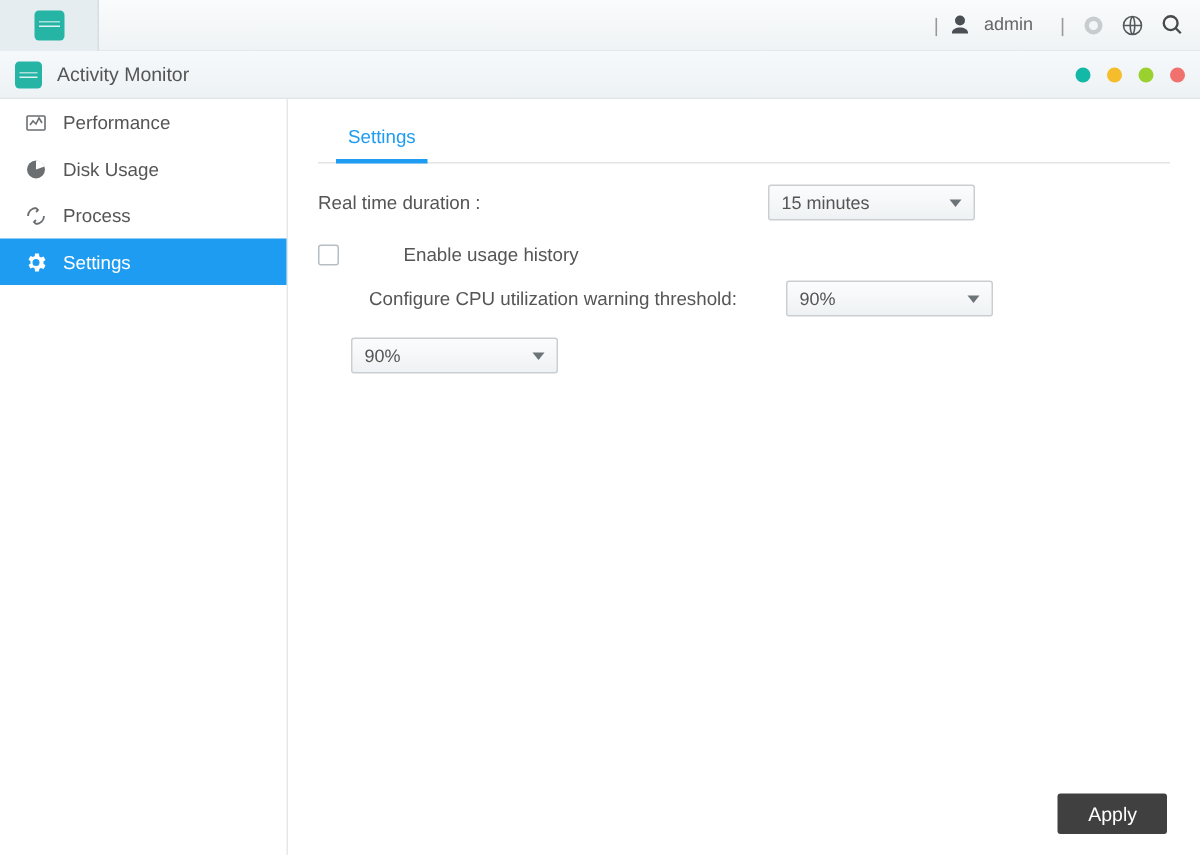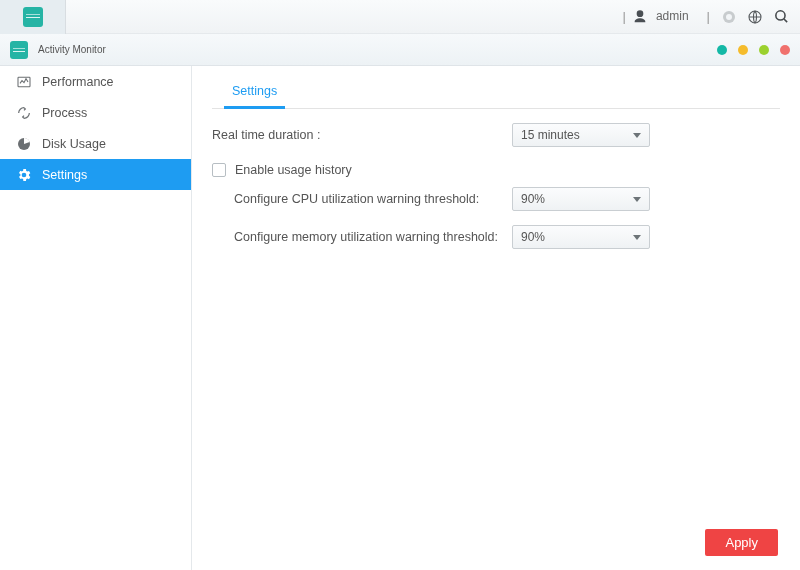--- a/index.html
+++ b/index.html
@@ -13,53 +13,53 @@
   .sysbar .user { display:flex; align-items:flex-start; margin-right: 12px; font-size: 12px; color:#666;}
   .sysbar .icon-btn { width: 26px; height: 26px; display:flex; align-items:center; justify-content:center; color:#777; }
 
   .monitor-icon { width:20px; height:20px; background:#26b4a5; border-radius:3px; position:relative; }
   .monitor-icon::before { content:""; position:absolute; left:3px; right:3px; top:10px; border-top:1.5px solid rgba(255,255,255,.85);}
   .monitor-icon::after  { content:""; position:absolute; left:3px; right:3px; top:7px;  border-top:1.5px solid rgba(255,255,255,.6);}
 
   
   .titlebar { height: 32px; background: linear-gradient(#f6f9fb,#edf2f5); border-bottom:1px solid #dfe4e8; display:flex; align-items:center; padding:0 10px; }
   .titlebar .monitor-icon { width:18px; height:18px; margin-right:10px;}
-  .titlebar .title { font-size:10px; color:#555; }
+  .titlebar .title { font-size:13px; color:#555; }
   .titlebar .sp { flex:1;}
   .dot { width:10px; height:10px; border-radius:50%; margin-left:11px; }
 
   
   .body { display:flex; height: calc(570px - 34px - 32px); border-radius: 21px; }
   .sidebar { width: 192px; border-right:1px solid #e4e8eb; background:#fff; }
   .side-item { height:31px; display:flex; align-items:center; padding:0 12px 0 16px; font-size:12.5px; color:#555; cursor:pointer; }
   .side-item.active { background:#1e9cf2; color:#fff; }
   .side-item .ic { width:16px; height:16px; margin-right:10px; display:flex; align-items:center; justify-content:center; color:inherit; }
   .side-item.active .ic svg { stroke:#fff; fill:#fff; }
   .side-item .ic svg { stroke:#6b6f72; fill:none; }
 
   .main { flex:1; padding: 12px 20px 10px 20px; display:flex; flex-direction:column; position:relative; }
   .tabs { border-bottom:1px solid #e3e3e3; padding-left:12px; }
   .tab { display:inline-block; padding:6px 8px 8px; font-size:12.5px; color:#1e9cf2; border-bottom:3px solid #1e9cf2; margin-bottom:-1px; }
 
   .form { padding:14px 0 0 0; font-size:12.5px; color:#555; }
   .row { display:flex; align-items:center; margin-bottom:16px; }
   .row.sub { padding-left:22px; margin-bottom:14px;}
   .row .lbl { width:300px; }
-  .row.sub .lbl { width:278px;}
-  .row .lblchk { display:flex; align-items:flex-start; }
+  .row.sub .lbl { width:278px;margin-left:12px;}
+  .row .lblchk { display:flex; align-items:flex-start;gap:34px; }
   .chk { width:14px; height:14px; border:1px solid #b7bec3; border-radius:2px; margin-right:9px; display:flex; align-items:center; justify-content:center; background:#fff;}
   .chk.checked { background:#1e9cf2; border-color:#1e9cf2; }
   .chk.checked svg { display:block;}
   .chk svg { display:none;}
 
   .select { width:138px; height:24px; border:1px solid #c9ced2; background:linear-gradient(#fbfcfd,#eff2f4); border-radius:2px; display:flex; align-items:center; padding:0 8px; font-size:12px; color:#555; cursor:pointer; position:relative;}
   .select .caret { position:absolute; right:8px; top:9px; width:0;height:0;border-left:4px solid transparent;border-right:4px solid transparent;border-top:5px solid #6d7478;}
 
   .apply-bar { position:absolute; bottom:14px; right:22px; }
-  .apply-btn { background:#ef4444; color:#fff; border:none; padding:6px 20px; font-size:13px; border-radius:2px; cursor:pointer; }
+  .apply-btn { background:#404040; color:#fff; border:none; padding:6px 20px; font-size:13px; border-radius:2px; cursor:pointer; }
 
 </style>
 </head>
 <body>
 
 <div class="sysbar">
   <div class="app-btn">
     <div class="monitor-icon"></div>
   </div>
   <div class="spacer"></div>
@@ -108,35 +108,35 @@
       <span class="ic">
         <svg width="16" height="16" viewBox="0 0 24 24" stroke-width="1.6">
             <rect x="3" y="5" width="18" height="14" rx="1"></rect>
             <path d="m6 14 3-4 3 3 3-6 3 5"></path>
           </svg>
       </span>
       <span>Performance</span>
     </div>
     <div class="side-item">
       <span class="ic">
+        <svg width="16" height="16" viewBox="0 0 24 24" stroke-width="1.6">
+            <circle cx="12" cy="12" r="9" fill="#6b6f72" stroke="none"></circle>
+            <path d="M12 12V3a9 9 0 0 1 8.5 6Z" fill="#fff" stroke="none"></path>
+          </svg>
+      </span>
+      <span>Disk Usage</span>
+    </div>
+    <div class="side-item">
+      <span class="ic">
         <svg width="16" height="16" viewBox="0 0 24 24" stroke-width="1.8">
             <path d="M4 12a8 8 0 0 1 8-8M20 12a8 8 0 0 1-8 8"></path>
             <path d="m12 4 2 2-2 2M12 20l-2-2 2-2"></path>
           </svg>
       </span>
       <span>Process</span>
-    </div>
-    <div class="side-item">
-      <span class="ic">
-        <svg width="16" height="16" viewBox="0 0 24 24" stroke-width="1.6">
-            <circle cx="12" cy="12" r="9" fill="#6b6f72" stroke="none"></circle>
-            <path d="M12 12V3a9 9 0 0 1 8.5 6Z" fill="#fff" stroke="none"></path>
-          </svg>
-      </span>
-      <span>Disk Usage</span>
     </div>
     <div class="side-item active">
       <span class="ic">
         <svg width="16" height="16" viewBox="0 0 24 24">
             <path fill="#fff" stroke="none" d="M19.4 13a7.6 7.6 0 0 0 .1-1 7.6 7.6 0 0 0-.1-1l2.1-1.6-2-3.5-2.5 1a7.5 7.5 0 0 0-1.7-1L15 3h-4l-.3 2.6a7.5 7.5 0 0 0-1.7 1l-2.5-1-2 3.5L6.6 11a7.6 7.6 0 0 0 0 2l-2.1 1.6 2 3.5 2.5-1a7.5 7.5 0 0 0 1.7 1L11 21h4l.3-2.6a7.5 7.5 0 0 0 1.7-1l2.5 1 2-3.5Zm-7.4 2.5A3.5 3.5 0 1 1 15.5 12 3.5 3.5 0 0 1 12 15.5Z"></path>
           </svg>
       </span>
       <span>Settings</span>
     </div>
   </div>
@@ -168,21 +168,20 @@
 
       <div class="row sub">
         <div class="lbl">Configure CPU utilization warning threshold:</div>
         <div class="select">
           <span>90%</span>
           <span class="caret"></span>
         </div>
       </div>
 
       <div class="row sub">
-        <div class="lbl">Configure memory utilization warning threshold:</div>
         <div class="select">
           <span>90%</span>
           <span class="caret"></span>
         </div>
       </div>
 
     </div>
 
     <div class="apply-bar">
       <button class="apply-btn">Apply</button>

